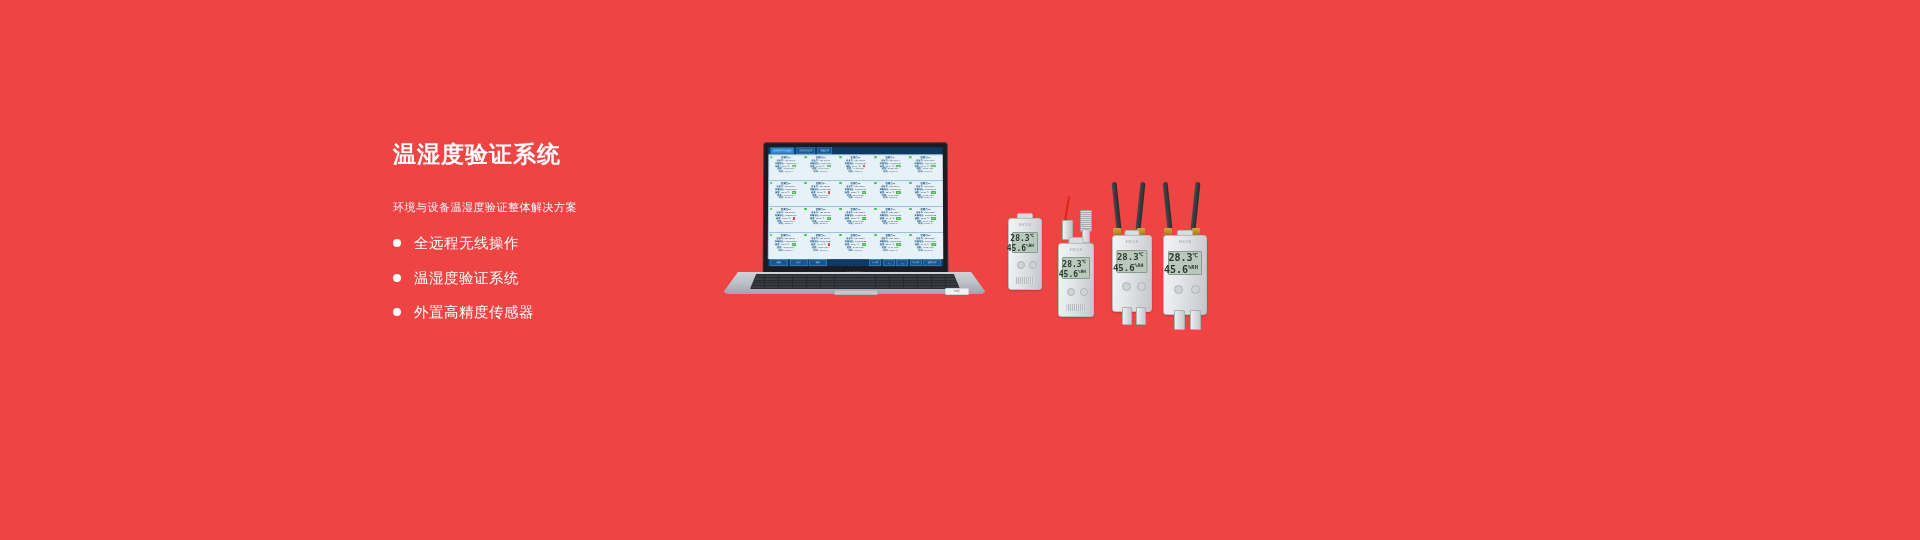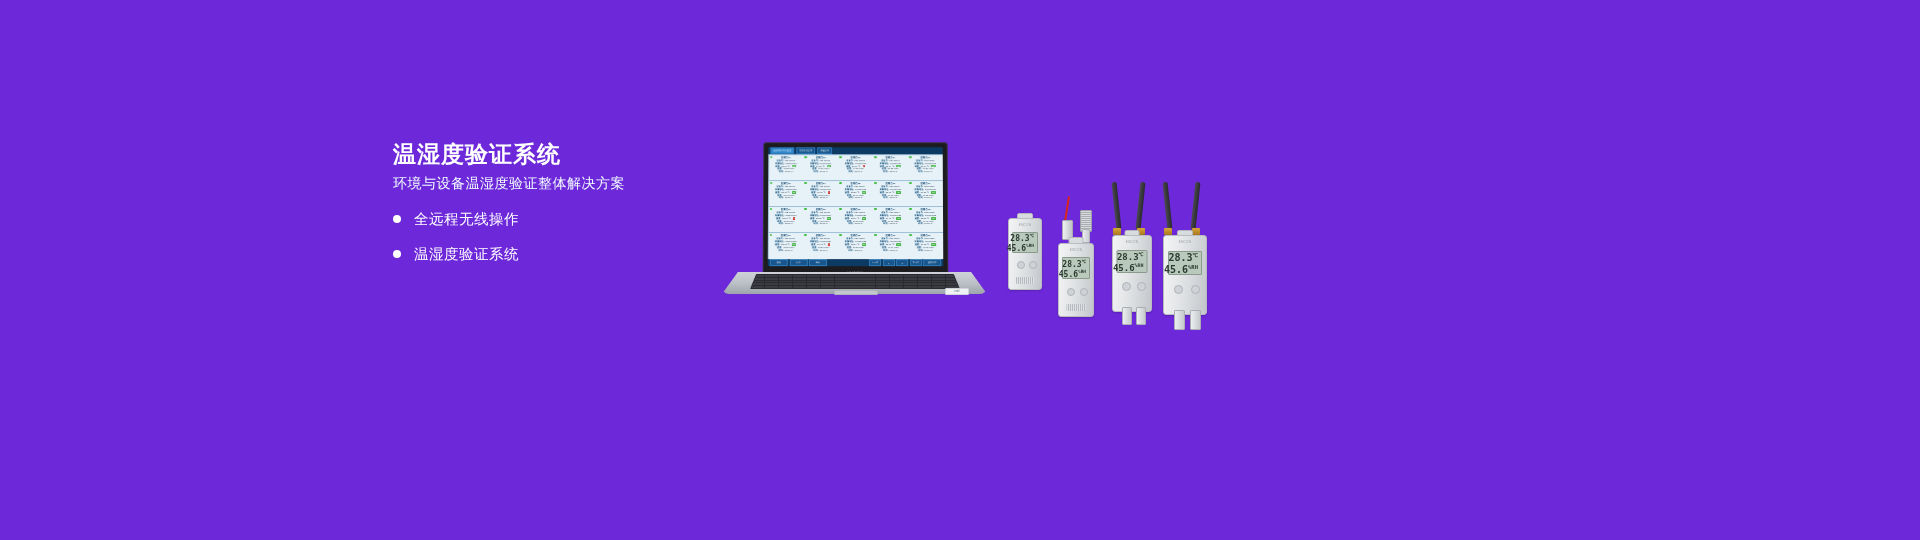--- a/index.html
+++ b/index.html
@@ -1,30 +1,30 @@
 <!DOCTYPE html>
 <html><head>
 <meta charset="utf-8">
 <style>
   html,body{margin:0;padding:0;}
   body{
     width:1920px;height:540px;overflow:hidden;
     background:#0b7ec4;
     font-family:"Liberation Sans","DejaVu Sans",sans-serif;
   }
-  .banner{position:relative;width:1920px;height:540px;background:#6d28d9;}
+  .banner{position:relative;width:1920px;height:540px;background:#ef4444;}
 
   
   .copy{position:absolute;left:393px;top:140px;width:330px;color:#ffffff;}
   .copy h1{
     margin:0;font-size:23px;line-height:28px;font-weight:bold;
     letter-spacing:1px;color:#ffffff;
   }
   .copy .sub{
-    margin-top:5px;font-size:14px;line-height:20px;font-weight:normal;
+    margin-top:29px;font-size:11px;line-height:20px;font-weight:normal;
     color:#f2fbff;letter-spacing:.5px;
   }
   .bullets{list-style:none;padding:0;}
   .bullets li{
     display:flex;align-items:center;margin-bottom:14.5px;
     font-size:14.5px;line-height:20px;color:#ffffff;letter-spacing:.5px;
   }
   .dot{
     width:8px;height:8px;border-radius:50%;background:#ffffff;
     margin-right:13px;flex:0 0 8px;
@@ -194,20 +194,24 @@
     <h1>温湿度验证系统</h1>
     <div class="sub">环境与设备温湿度验证整体解决方案</div>
     <ul class="bullets">
       <li>
         <span class="dot"></span>
         <span>全远程无线操作</span>
       </li>
       <li>
         <span class="dot"></span>
         <span>温湿度验证系统</span>
+      </li>
+      <li>
+        <span class="dot"></span>
+        <span>外置高精度传感器</span>
       </li>
     </ul>
   </div>
 
   <div class="laptop">
     <div class="lid">
       <div class="screen">
 
         <div class="scr-top">
           <div class="scr-tab on">设备列表 实时监控</div>

